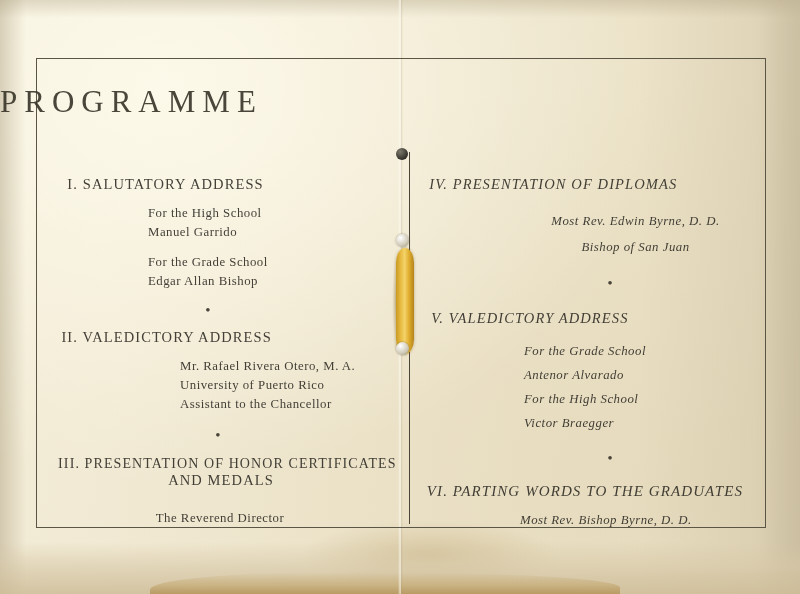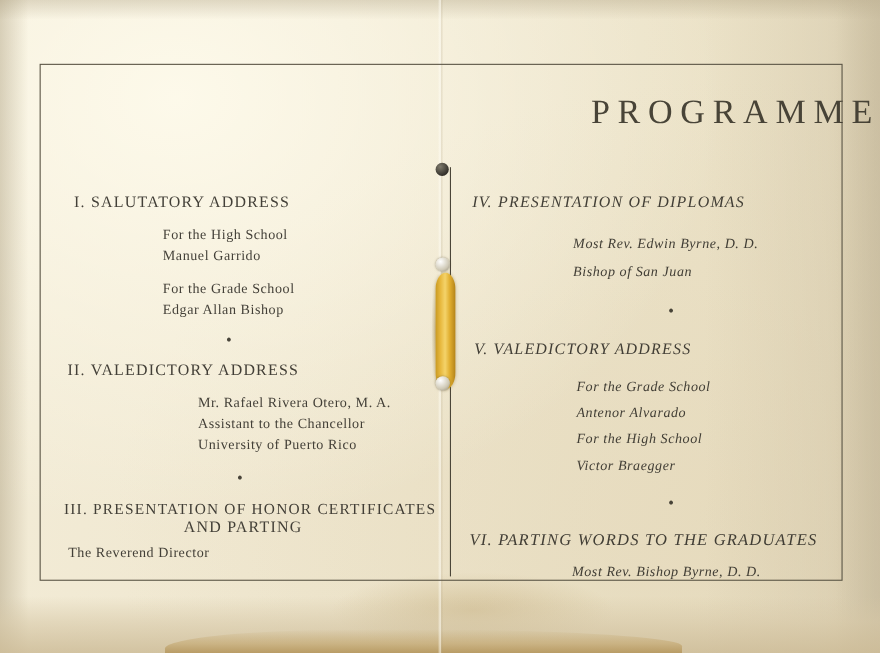--- a/index.html
+++ b/index.html
@@ -74,21 +74,21 @@
     width: 730px;
     height: 470px;
     border: 1.6px solid #5b5545;
     box-sizing: border-box;
   }
 
   .title {
     position: absolute;
     left: 0; right: 0;
     top: 84px;
-    text-align: right;
+    text-align: left;
     font-size: 31px;
     letter-spacing: 7px;
     color: #3b372c;
     font-family: "Liberation Serif", serif;
   }
 
   
   .divider {
     position: absolute;
     left: 409px;
@@ -214,48 +214,48 @@
 
     <div class="dot-sep ink-fade" style="margin-top:14px; margin-left:-10px;">•</div>
 
     <div class="entry" style="margin-top:14px;">
       <div class="entry-head ink-fade">
         <span class="num" style="width:30px">II.</span>
         <span>VALEDICTORY ADDRESS</span>
       </div>
       <div class="sub ink-fade" style="margin-top:11px; margin-left:132px;">
         <div>Mr. Rafael Rivera Otero, M. A.</div>
+        <div>University of Puerto Rico</div>
         <div>Assistant to the Chancellor</div>
-        <div>University of Puerto Rico</div>
       </div>
     </div>
 
     <div class="dot-sep ink-fade" style="margin-top:16px; margin-left:10px;">•</div>
 
     <div class="entry" style="margin-top:16px;">
       <div class="entry-head ink-fade" style="font-size:14px;">
         <span class="num" style="width:32px">III.</span>
         <span>PRESENTATION OF HONOR CERTIFICATES</span>
       </div>
-      <div class="entry-head2 ink-fade" style="margin-left:16px;">AND PARTING</div>
-      <div class="sub ink-fade" style="margin-top:4px; margin-left:14px;">
+      <div class="entry-head2 ink-fade" style="margin-left:16px;">AND MEDALS</div>
+      <div class="sub ink-fade" style="margin-top:20px; text-align:center; margin-left:14px;">
         <div>The Reverend Director</div>
       </div>
     </div>
 
   </div>
 
   <div class="col col-right">
 
     <div class="entry">
       <div class="entry-head ink-fade">
         <span class="num" style="width:28px">IV.</span>
         <span>PRESENTATION OF DIPLOMAS</span>
       </div>
-      <div class="sub ink-fade" style="margin-top:15px; margin-left:101px; line-height:26px;">
+      <div class="sub ink-fade" style="margin-top:15px; margin-left:101px; line-height:26px;text-align:center;">
         <div>Most Rev. Edwin Byrne, D. D.</div>
         <div>Bishop of San Juan</div>
       </div>
     </div>
 
     <div class="dot-sep ink-fade" style="margin-top:18px; margin-left:50px;">•</div>
 
     <div class="entry" style="margin-top:22px;">
       <div class="entry-head ink-fade">
         <span class="num" style="width:24px">V.</span>

